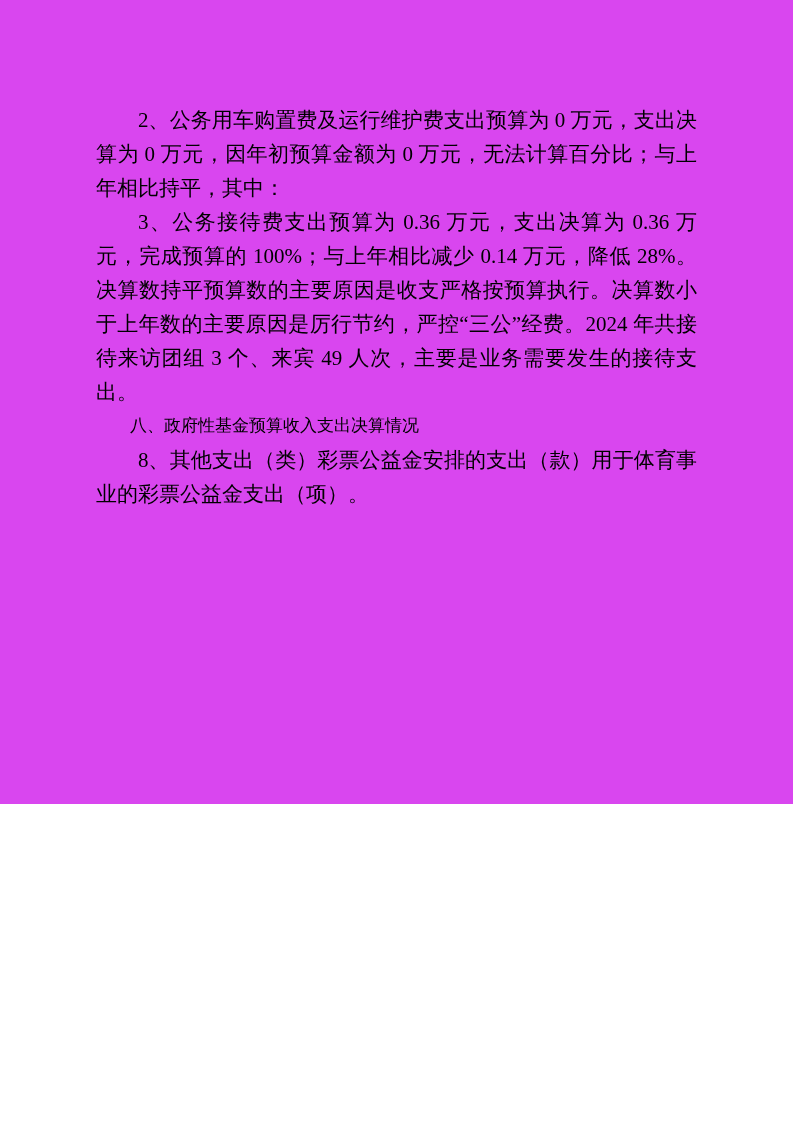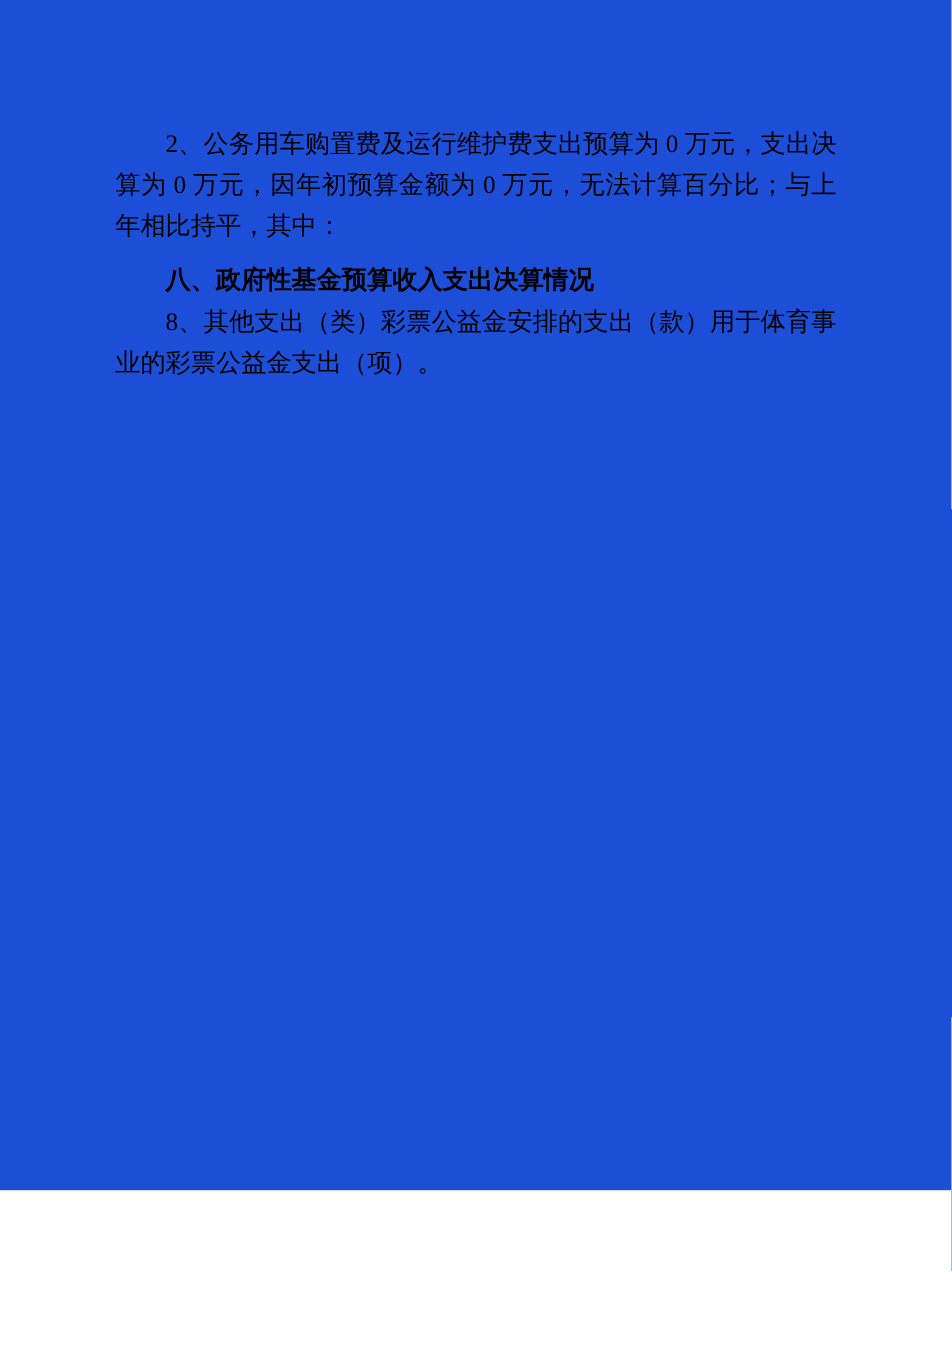--- a/index.html
+++ b/index.html
@@ -3,53 +3,53 @@
 <meta charset="utf-8">
 <style>
   * { margin: 0; padding: 0; box-sizing: border-box; }
   html, body {
     background: #ffffff;
     font-family: "Liberation Serif", "DejaVu Serif", serif;
   }
   .page {
     position: relative;
     width: 793px;
-    height: 992px;
+    height: 804px;
     margin: 0 auto;
-    background: #1d4ed8;
+    background: #d946ef;
     overflow: hidden;
   }
   .content {
     position: absolute;
     top: 103px;
     left: 96px;
     width: 601px;
     color: #000000;
   }
   .body-para {
     font-size: 21px;
     line-height: 34px;
     text-align: justify;
     text-justify: inter-ideograph;
     text-align-last: left;
     text-indent: 2em;
     color: #000000;
   }
   .section-heading {
     font-family: "Liberation Sans", "DejaVu Sans", sans-serif;
-    font-weight: bold;
-    font-size: 21px;
+    font-weight: normal;
+    font-size: 17px;
     line-height: 34px;
     text-indent: 2em;
     color: #000000;
-    margin-top: 12px;
   }
 </style>
 </head>
 <body>
 
 <div class="page">
   <div class="content">
     <p class="body-para">2、公务用车购置费及运行维护费支出预算为 0 万元，支出决算为 0 万元，因年初预算金额为 0 万元，无法计算百分比；与上年相比持平，其中：</p>
+    <p class="body-para">3、公务接待费支出预算为 0.36 万元，支出决算为 0.36 万元，完成预算的 100%；与上年相比减少 0.14 万元，降低 28%。决算数持平预算数的主要原因是收支严格按预算执行。决算数小于上年数的主要原因是厉行节约，严控“三公”经费。2024 年共接待来访团组 3 个、来宾 49 人次，主要是业务需要发生的接待支出。</p>
     <h2 class="section-heading">八、政府性基金预算收入支出决算情况</h2>
     <p class="body-para">8、其他支出（类）彩票公益金安排的支出（款）用于体育事业的彩票公益金支出（项）。</p>
   </div>
 </div>
 
 </body></html>

